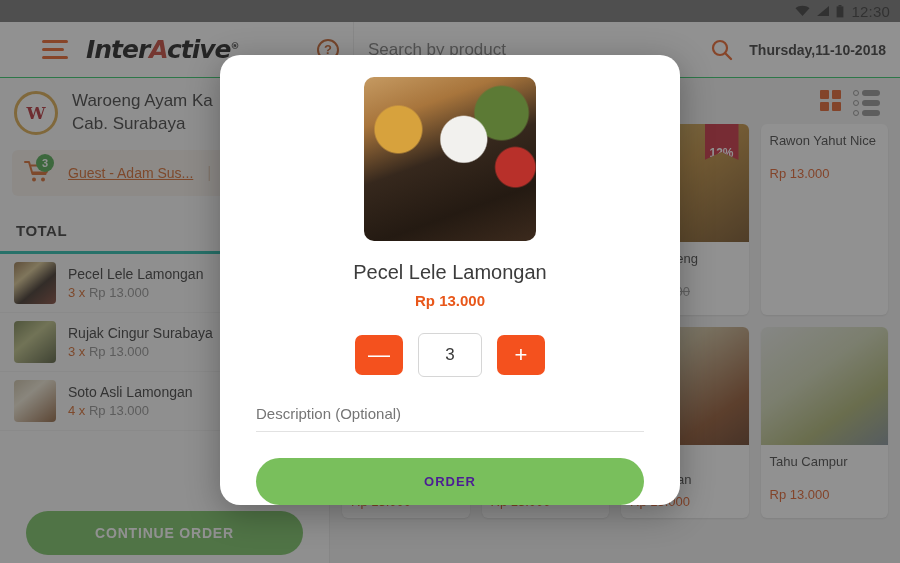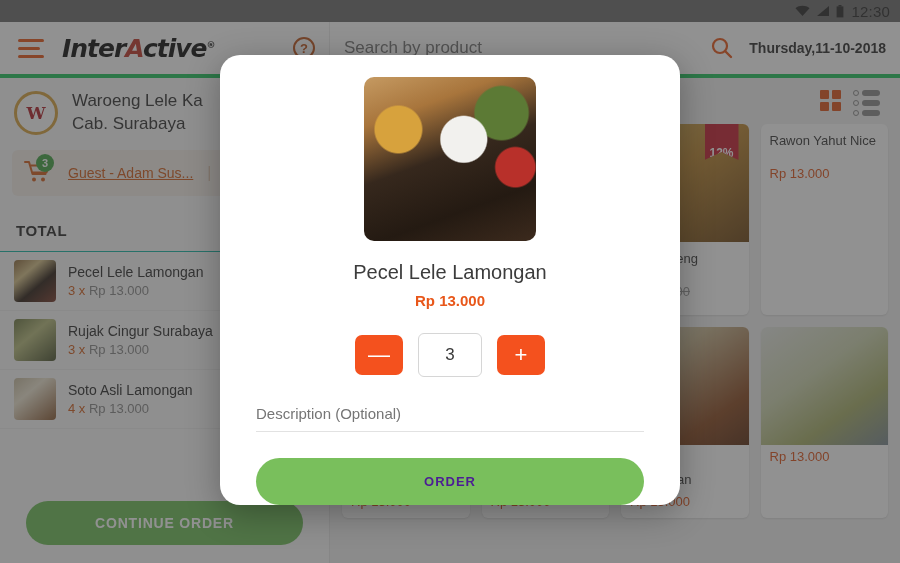--- a/index.html
+++ b/index.html
@@ -28,21 +28,22 @@
     padding-right:10px; gap:7px;
     color:#2b2b2b; font-size:12px;
   }
   .sb-icons { display:flex; align-items:center; gap:6px; }
   .sb-time { font-size:15px; color:#2c2c2c; font-weight:400; letter-spacing:.2px;}
 
   
   .topbar {
     height:56px; background:#ffffff;
     display:flex; 
-    border-bottom:4px solid #22c55e;
+    border-bottom:1px solid #22c55e;
+    padding-left:24px;
   }
   .tb-left {
     width:330px; height:100%;
     display:flex; align-items:center; gap:18px; padding-left:18px;
     border-right:1px solid #ececec;
   }
   .hamburger { width:26px; display:flex; flex-direction:column; gap:5px; cursor:pointer; }
   .hamburger i { display:block; height:3px; background:#e8571a; border-radius:2px; }
   .hamburger i:nth-child(2){ width:85%; }
   .logo {
@@ -97,33 +98,33 @@
     background:#46a546; color:#fff; font-size:11px;
     width:18px;height:18px;border-radius:50%;
     display:flex;align-items:center;justify-content:center; font-weight:bold;
   }
   .guest-link { color:#d4601f; font-size:14px; text-decoration:underline; white-space:nowrap; cursor:pointer;}
   .guest-sep { color:#e3c7b2; }
   .guest-mode { color:#d4601f; font-size:14px; white-space:nowrap; cursor:pointer;}
   .total-head {
     margin-top:14px; padding:12px 16px;
     font-size:15px; font-weight:bold; color:#2b2b2b;
-    border-bottom:1px solid #14b8a6; letter-spacing:.5px;
+    border-bottom:3px solid #14b8a6; letter-spacing:.5px;
   }
   .cart-list { flex:1; overflow:hidden; }
   .cart-row {
     display:flex; gap:12px; align-items:center;
     padding:8px 14px; border-bottom:1px solid #efefef;
   }
   .cart-thumb { width:42px;height:42px;border-radius:4px;flex:0 0 auto; background-size:cover; background-position:center;}
   .cart-title { font-size:14px; color:#2f2f2f; line-height:1.35; }
   .cart-qty { font-size:13px; color:#8a8a8a; margin-top:1px;}
   .cart-qty b { color:#d4601f; font-weight:normal;}
   .cart-qty .xm { color:#d4601f; }
-  .continue-wrap { padding:14px 26px 18px 26px; }
+  .continue-wrap { padding:14px 26px 8px 26px; }
   .continue-btn {
     width:100%; padding:14px 0; border:none; border-radius:30px;
     background:#6fbf5a; color:#fff; font-size:14px; font-weight:bold;
     letter-spacing:.8px; cursor:pointer; font-family:"Liberation Sans", sans-serif;
   }
 
   
   .main { flex:1; background:#f2f2f2; padding:6px 12px 0 12px; overflow:hidden;}
   .view-toggle { display:flex; justify-content:flex-end; gap:12px; padding:6px 8px 8px 0;}
   .grid-icon { display:grid; grid-template-columns:repeat(2,9px); grid-template-rows:repeat(2,9px); gap:3px; cursor:pointer;}
@@ -230,21 +231,21 @@
       <div class="datetxt">Thursday,11-10-2018</div>
     </div>
   </div>
 
   <div class="content">
 
     <div class="sidebar">
       <div class="outlet">
         <div class="outlet-logo">W</div>
         <div class="outlet-name">
-          <div>Waroeng Lele Ka</div>
+          <div>Waroeng Ayam Ka</div>
           <div>Cab. Surabaya</div>
         </div>
       </div>
 
       <div class="guest-bar">
         <div class="cart-wrap">
           <svg width="28" height="24" viewBox="0 0 28 24">
             <path d="M1 2h4l3.5 12h13" fill="none" stroke="#d4601f" stroke-width="2" stroke-linecap="round" stroke-linejoin="round"></path>
             <path d="M7 5.5h18l-2.5 7H8.6" fill="none" stroke="#d4601f" stroke-width="2" stroke-linejoin="round"></path>
             <circle cx="10" cy="19.5" r="2" fill="#d4601f"></circle>
@@ -351,20 +352,21 @@
         </div>
 
         <div class="pcard">
           <div class="pimg" style="background:linear-gradient(145deg,#e8e2d2 0%,#c9b893 30%,#8a4a22 75%,#5c2f16 100%)"></div>
           <div class="pname">Soto Asli Lamongan</div>
           <div class="pprice"><span class="now">Rp 13.000</span></div>
         </div>
 
         <div class="pcard">
           <div class="pimg" style="background:linear-gradient(145deg,#e6e8e4 0%,#cfd6b2 40%,#a8b06a 70%,#7c8a93 100%)"></div>
+          <div class="pname">Tahu Campur</div>
           <div class="pprice"><span class="now">Rp 13.000</span></div>
         </div>
       </div>
     </div>
   </div>
 
   <div id="dim-overlay"></div>
 </div>
 
 <div class="modal">

